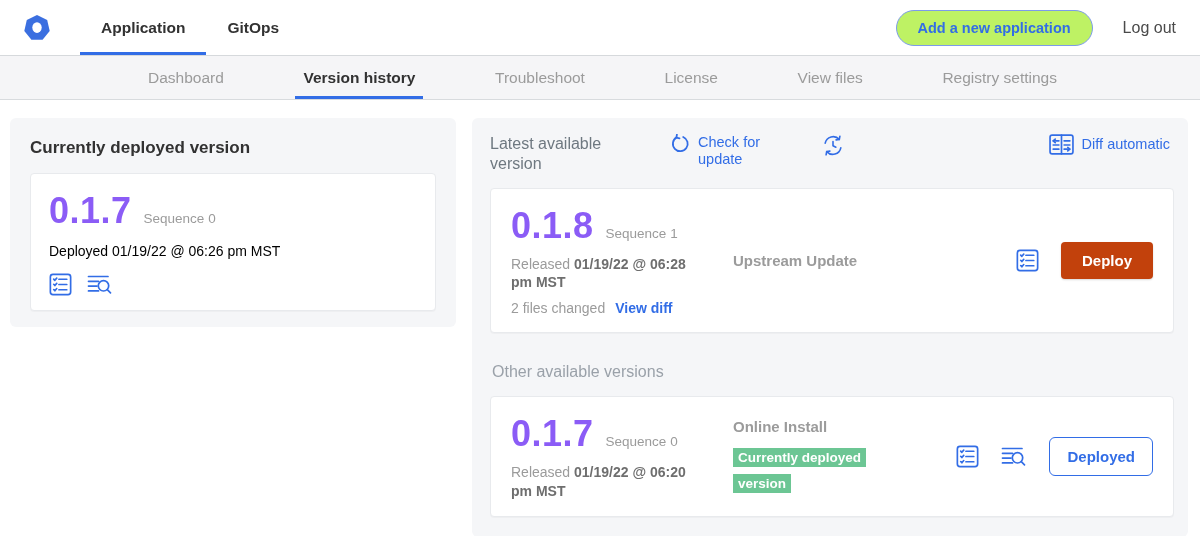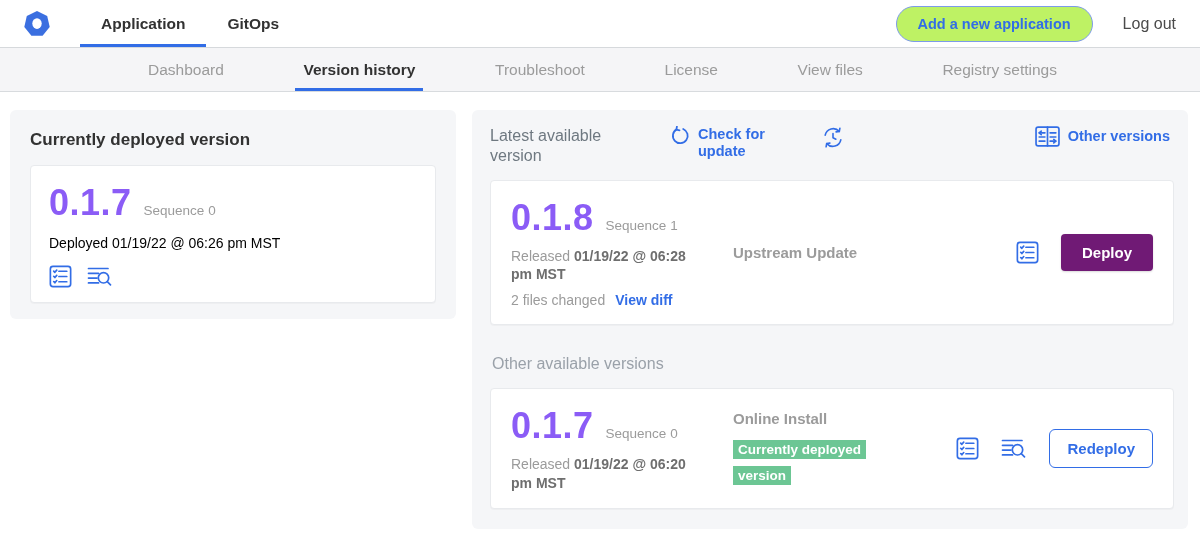--- a/index.html
+++ b/index.html
@@ -1,20 +1,20 @@
 <!DOCTYPE html>
 <html><head>
 <meta charset="utf-8">
 <style>
   * { margin:0; padding:0; box-sizing:border-box; }
   html,body { width:1200px; height:536px; background:#fff;
     font-family:"Liberation Sans", sans-serif; color:#323232; overflow:hidden; }
 
   
-  .header { height:48px; display:flex; align-items:stretch; background:#fff;
+  .header { height:56px; display:flex; align-items:stretch; background:#fff;
     border-bottom:1px solid #d6d9dc; padding:0 24px 0 22px; }
   .logo-wrap { display:flex; align-items:center; margin-right:28px; cursor:pointer; }
   .tab { display:flex; align-items:center; padding:0 21px; font-size:15.5px;
     font-weight:600; color:#323232; cursor:pointer; border-bottom:3px solid transparent;
     border-top:3px solid transparent; }
   .tab.active { border-bottom-color:#326de6; }
   .header-right { margin-left:auto; display:flex; align-items:center; gap:30px; }
   .pill-btn { border:1px solid #7d9bea; color:#326de6; background:#bef264; font-weight:700;
     font-size:14.5px; padding:9px 21px; border-radius:20px; cursor:pointer;
     font-family:"Liberation Sans", sans-serif; }
@@ -44,21 +44,21 @@
   .version-num { font-size:36px; font-weight:800; color:#8b5cf6; letter-spacing:0.5px; }
   .sequence { font-size:13.5px; color:#9b9b9b; margin-left:12px; }
   .deployed-meta { font-size:14px; color:#000000; margin-top:11px; }
   .icon-row { display:flex; align-items:center; gap:15px; margin-top:14px; }
   .action-icon { display:flex; cursor:pointer; }
 
   
   .avail-header { display:flex; align-items:flex-start; margin-bottom:14px; padding-right:4px;justify-content:flex-end; }
   .avail-title { width:132px; font-size:16px; color:#6e7880; line-height:1.25; }
   .link-action { display:flex; align-items:flex-start; gap:8px; color:#326de6; cursor:pointer; }
-  .link-action .lbl { font-size:14.5px; font-weight:700; line-height:1.15; }
+  .link-action .lbl { font-size:14.5px; font-weight:400; line-height:1.15; }
   .act-check { margin-left:48px; }
   .act-check .lbl { width:82px; }
   .act-auto { margin-left:42px; }
   .act-auto .lbl { width:150px; }
   .act-diff { margin-left:auto; align-items:center; }
 
   .version-card { display:flex; align-items:center; padding:16px 20px; }
   .vc-left { width:198px; flex-shrink:0; }
   .released { font-size:14px; margin-top:8px; line-height:1.3; }
   .released .pre { color:#9b9b9b; }
@@ -66,21 +66,21 @@
   .files-row { display:flex; align-items:center; margin-top:9px; font-size:14px; }
   .files-changed { color:#9b9b9b; }
   .view-diff { color:#326de6; font-weight:600; margin-left:10px; cursor:pointer; }
   .vc-mid { width:218px; margin-left:24px; flex-shrink:0; }
   .source-label { font-size:15px; font-weight:600; color:#9b9b9b; }
   .badge-wrap { width:152px; margin-top:9px; line-height:1.6; }
   .badge { display:inline; background:#6cc694; color:#fff; font-size:13.5px; font-weight:600;
     padding:2px 5px; -webkit-box-decoration-break:clone; box-decoration-break:clone; }
   .vc-right { margin-left:auto; display:flex; align-items:center; gap:22px; }
 
-  .deploy-btn { background:#701a75; color:#fff; border:none; border-radius:4px;
+  .deploy-btn { background:#c2410c; color:#fff; border:none; border-radius:4px;
     font-size:15px; font-weight:700; padding:10px 21px; cursor:pointer;
     font-family:"Liberation Sans", sans-serif; box-shadow:0 1px 2px rgba(0,0,0,0.15); }
   .redeploy-btn { background:#fff; color:#326de6; border:1px solid #326de6; border-radius:6px;
     font-size:15px; font-weight:700; padding:10px 17px; cursor:pointer;
     font-family:"Liberation Sans", sans-serif; }
 
   .other-title { font-size:16px; color:#9aa1a9; margin:30px 0 15px 2px; }
   svg { display:block; }
 </style>
 </head>
@@ -185,21 +185,21 @@
             <polyline points="6,4.8 4,6.5 6,8.2"></polyline>
               <line x1="4.2" y1="6.5" x2="9.5" y2="6.5"></line>
             <line x1="4" y1="10.5" x2="9.5" y2="10.5"></line>
               <line x1="4" y1="14.5" x2="9.5" y2="14.5"></line>
             <line x1="14.5" y1="6.5" x2="20" y2="6.5"></line>
               <line x1="14.5" y1="10.5" x2="20" y2="10.5"></line>
             <line x1="14.5" y1="14.5" x2="19.8" y2="14.5"></line>
               <polyline points="18,12.8 20,14.5 18,16.2"></polyline>
           </svg>
         </span>
-        <span class="lbl">Other versions</span>
+        <span class="lbl">Diff automatic</span>
       </div>
     </div>
 
     <div class="card version-card" style="min-height:130px;">
       <div class="vc-left">
         <div class="version-row">
           <span class="version-num">0.1.8</span>
           <span class="sequence">Sequence 1</span>
         </div>
         <div class="released">
@@ -264,18 +264,18 @@
         <span class="action-icon">
           <svg width="26" height="23" viewBox="0 0 26 22" fill="none" stroke="#326de6" stroke-width="1.7" stroke-linecap="round">
             <line x1="1.5" y1="3" x2="21" y2="3"></line>
             <line x1="1.5" y1="7.8" x2="11.5" y2="7.8"></line>
             <line x1="1.5" y1="12.6" x2="10" y2="12.6"></line>
             <line x1="1.5" y1="17.4" x2="11.5" y2="17.4"></line>
             <circle cx="16.5" cy="12.3" r="5.2"></circle>
             <line x1="20.3" y1="16.2" x2="23.5" y2="19.4"></line>
           </svg>
         </span>
-        <button class="redeploy-btn">Redeploy</button>
+        <button class="redeploy-btn">Deployed</button>
       </div>
     </div>
 
   </div>
 </div>
 
 </body></html>

